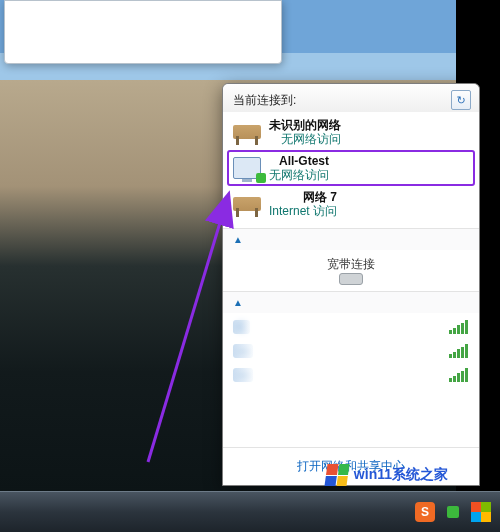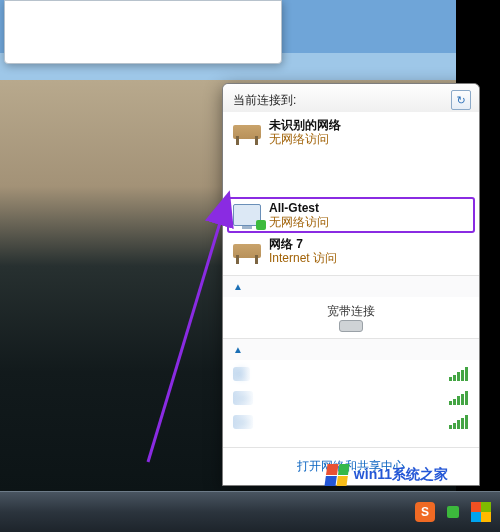--- a/index.html
+++ b/index.html
@@ -90,45 +90,45 @@
     display: flex;
     align-items: center;
     justify-content: center;
     cursor: pointer;
     color: #2a6fb8;
     font-size: 11px;
   }
 
   .conn-list {
     padding: 2px 4px 6px 4px;
+    text-align: right;
   }
   .conn-item {
     display: flex;
     align-items: center;
     gap: 6px;
     padding: 4px 4px;
     border-radius: 2px;
   }
   .conn-item.highlight {
     border: 2px solid #8a2be2;
     padding: 2px 2px;
     border-radius: 3px;
-    margin-top: 47px;
   }
   .conn-icon {
     width: 32px;
     height: 28px;
     flex: none;
     display: flex;
     align-items: center;
     justify-content: center;
   }
   .conn-text { line-height: 14px; }
   .conn-name { color: #111; font-weight: 700; }
-  .conn-status { color: #a16207; }
+  .conn-status { color: #0f766e; }
 
   
   .ico-bench {
     background:
       linear-gradient(#c9a36b, #b8915a);
     border-radius: 2px;
     position: relative;
     width: 28px;
     height: 14px;
   }

